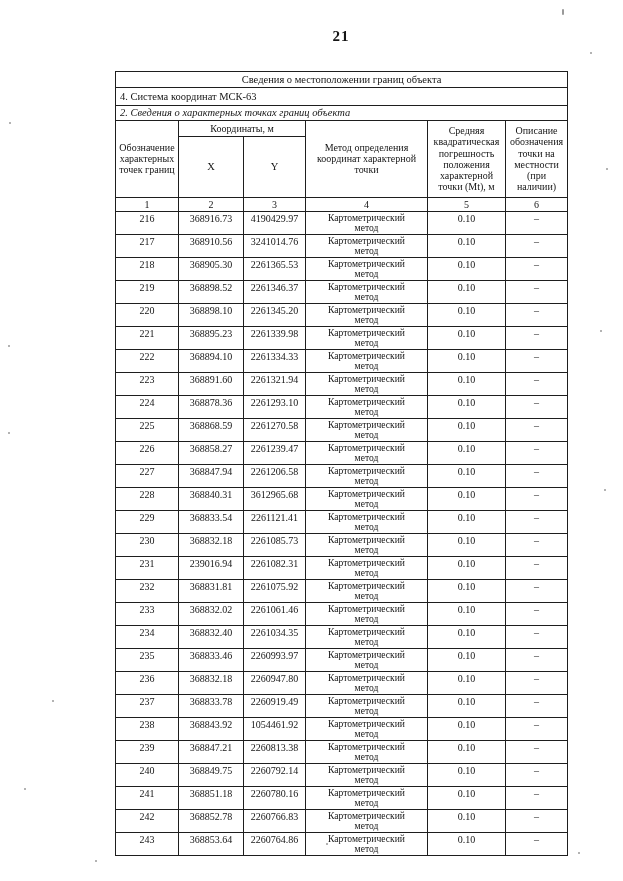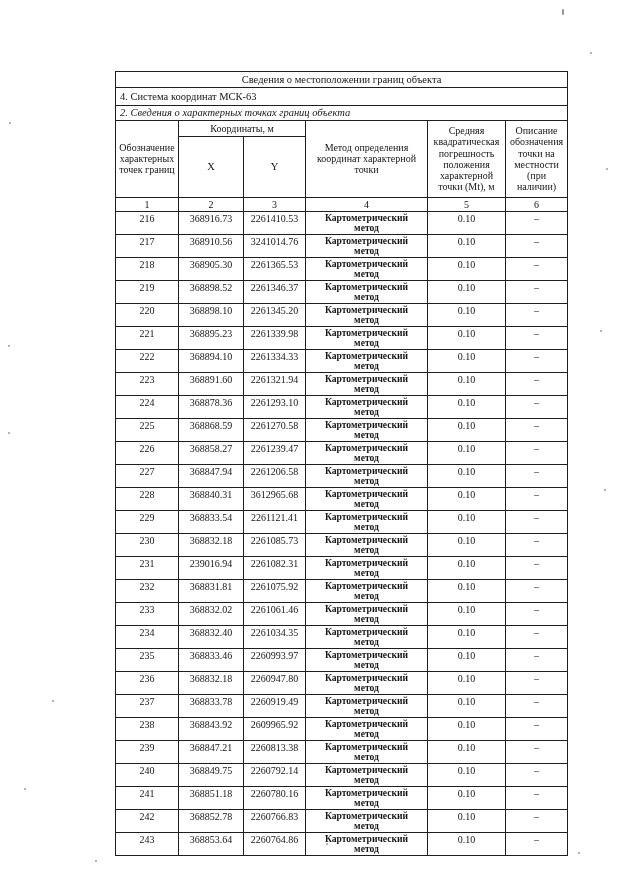--- a/index.html
+++ b/index.html
@@ -69,34 +69,34 @@
     font-size: 10.5px;
   }
   tr.colnum-row td { height: 11px; vertical-align: middle; }
   tr.data-row td {
     height: 19.8px;
     font-size: 10px;
   }
   tr.data-row td .m-line {
     font-size: 9.6px;
     line-height: 10px;
-    font-weight: bold;
   }
   .speck {
     position: absolute;
     background: #9a9a9a;
     border-radius: 50%;
     width: 2px;
     height: 2px;
   }
 </style>
 </head>
 <body>
 
 <div class="page">
+  <div class="page-number">21</div>
 
   <div class="table-wrap">
     <table class="main">
       <colgroup>
         <col style="width:63px">
           <col style="width:65px">
           <col style="width:62px">
         <col style="width:122px">
           <col style="width:78px">
           <col style="width:62px">
@@ -128,21 +128,21 @@
           <td>3</td>
           <td>4</td>
           <td>5</td>
           <td>6</td>
         </tr>
       </tbody>
       <tbody>
           <tr class="data-row">
             <td>216</td>
             <td>368916.73</td>
-            <td>2261410.53</td>
+            <td>4190429.97</td>
             <td>
               <div class="m-line">Картометрический</div>
               <div class="m-line">метод</div>
             </td>
             <td>0.10</td>
             <td>–</td>
           </tr>
           <tr class="data-row">
             <td>217</td>
             <td>368910.56</td>
@@ -370,21 +370,21 @@
             <td>
               <div class="m-line">Картометрический</div>
               <div class="m-line">метод</div>
             </td>
             <td>0.10</td>
             <td>–</td>
           </tr>
           <tr class="data-row">
             <td>238</td>
             <td>368843.92</td>
-            <td>2609965.92</td>
+            <td>1054461.92</td>
             <td>
               <div class="m-line">Картометрический</div>
               <div class="m-line">метод</div>
             </td>
             <td>0.10</td>
             <td>–</td>
           </tr>
           <tr class="data-row">
             <td>239</td>
             <td>368847.21</td>

